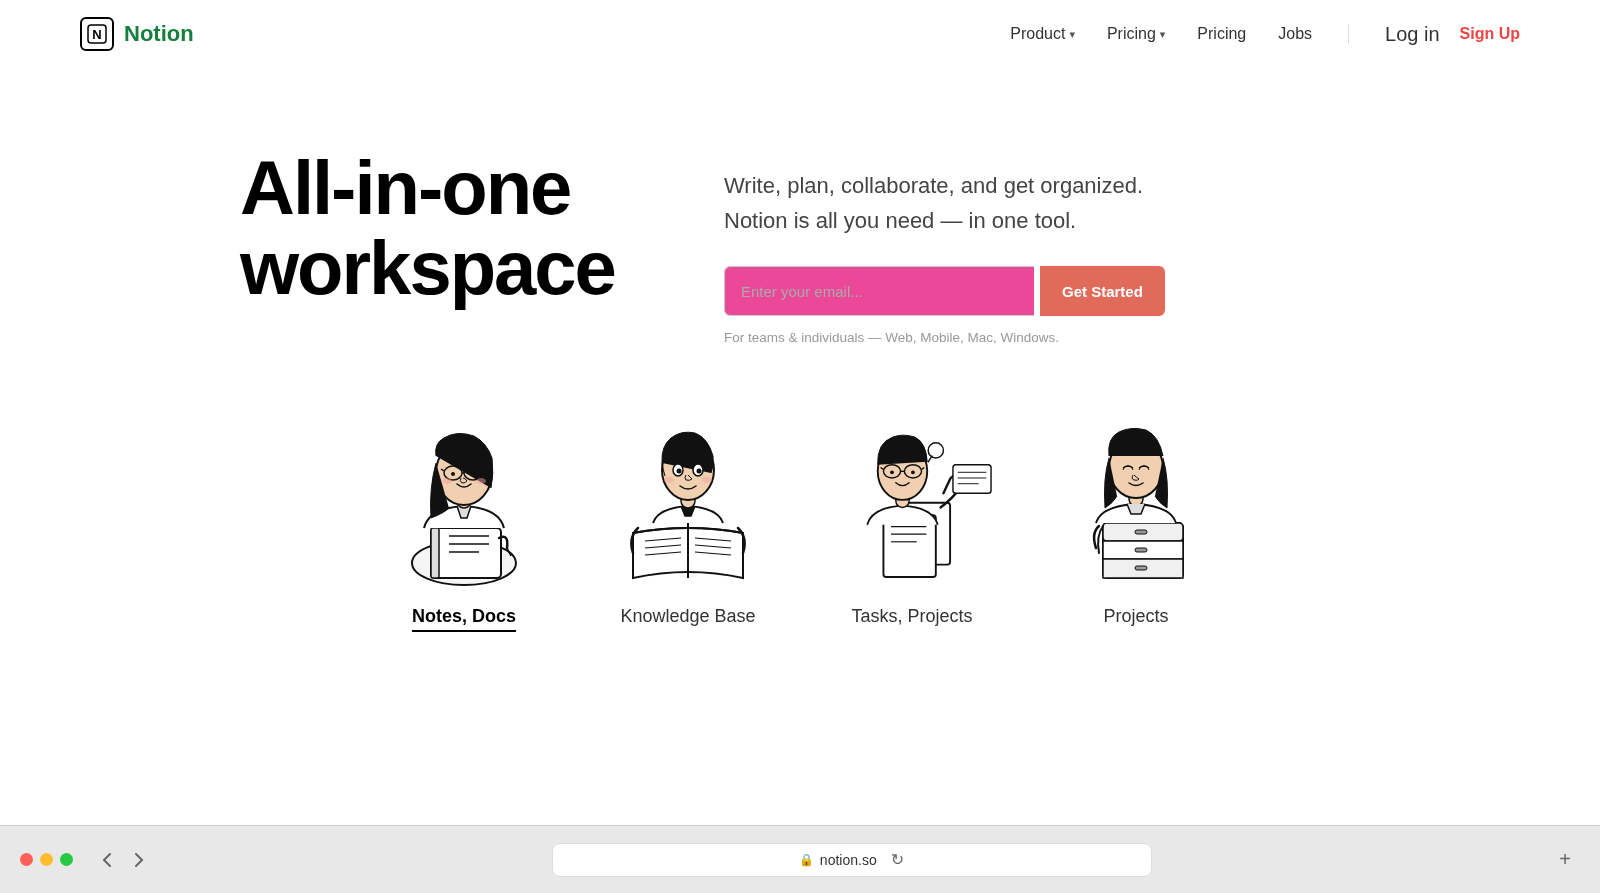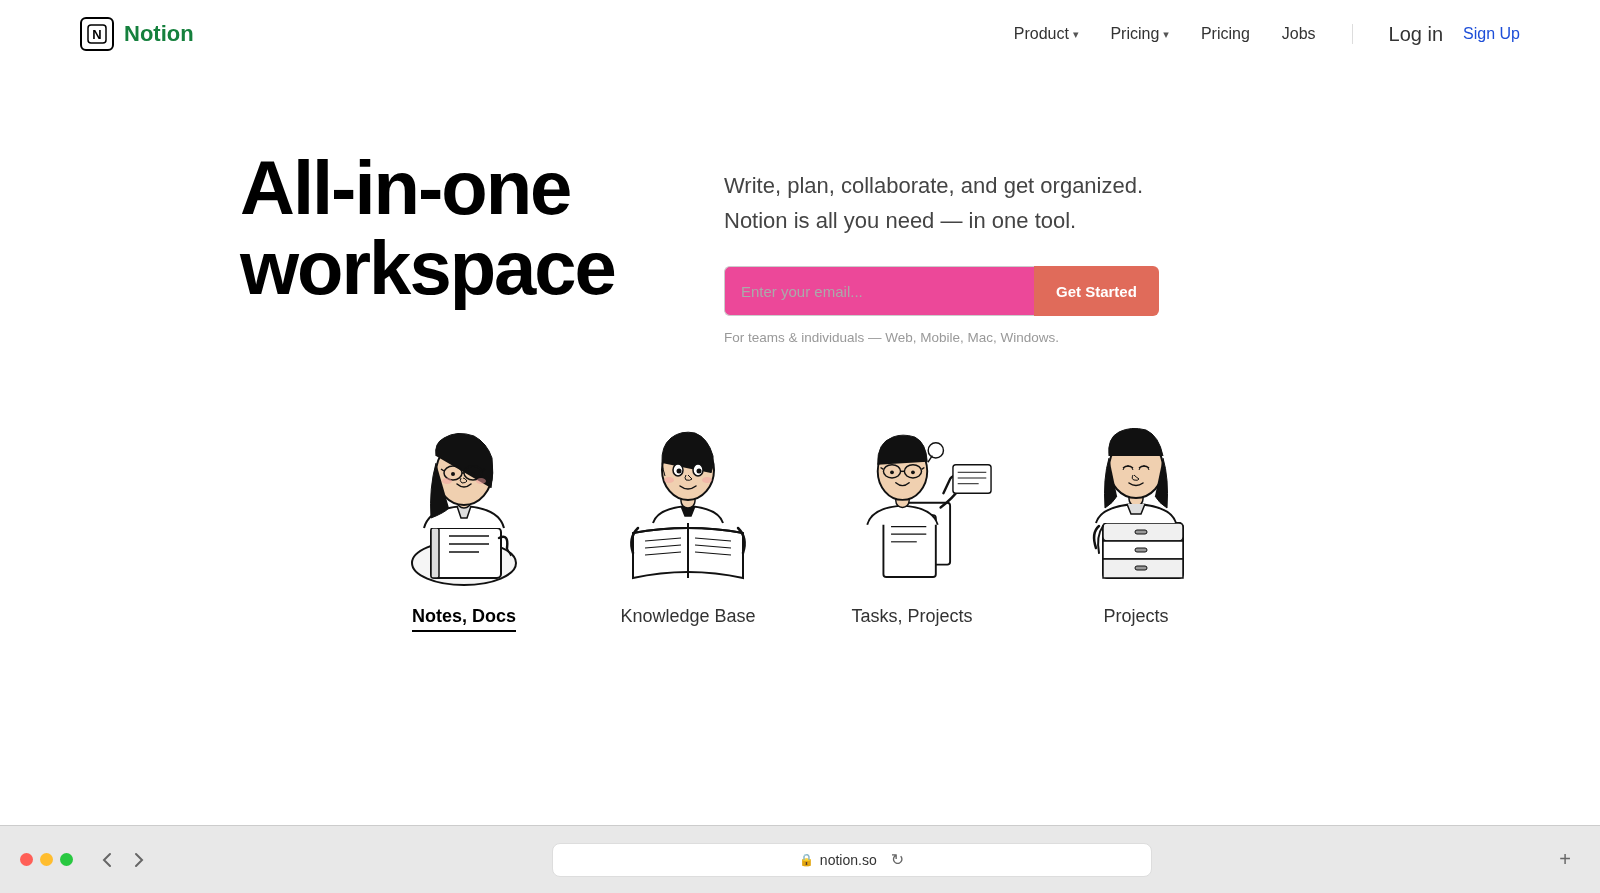--- a/index.html
+++ b/index.html
@@ -165,24 +165,24 @@
       gap: 20px;
     }
     .nav-login {
       font-size: 20px;
       color: #333;
       text-decoration: none;
       cursor: pointer;
     }
     .nav-signup {
       font-size: 16px;
-      color: #1d4ed8;
+      color: #ef4444;
       text-decoration: none;
       cursor: pointer;
-      font-weight: 400;
+      font-weight: 700;
     }
 
     
     .hero {
       display: flex;
       align-items: flex-start;
       padding: 80px 80px 40px 240px;
       gap: 44px;
       flex-shrink: 0;
     }
@@ -228,20 +228,21 @@
       height: 50px;
       padding: 0 22px;
       background: #e06b5a;
       color: #fff;
       border: none;
       border-radius: 0 6px 6px 0;
       font-size: 15px;
       font-weight: 600;
       cursor: pointer;
       white-space: nowrap;
+      margin-left: 6px;
     }
     .hero-subtext {
       font-size: 13.5px;
       color: #999;
     }
 
     
     .features {
       display: flex;
       justify-content: center;

